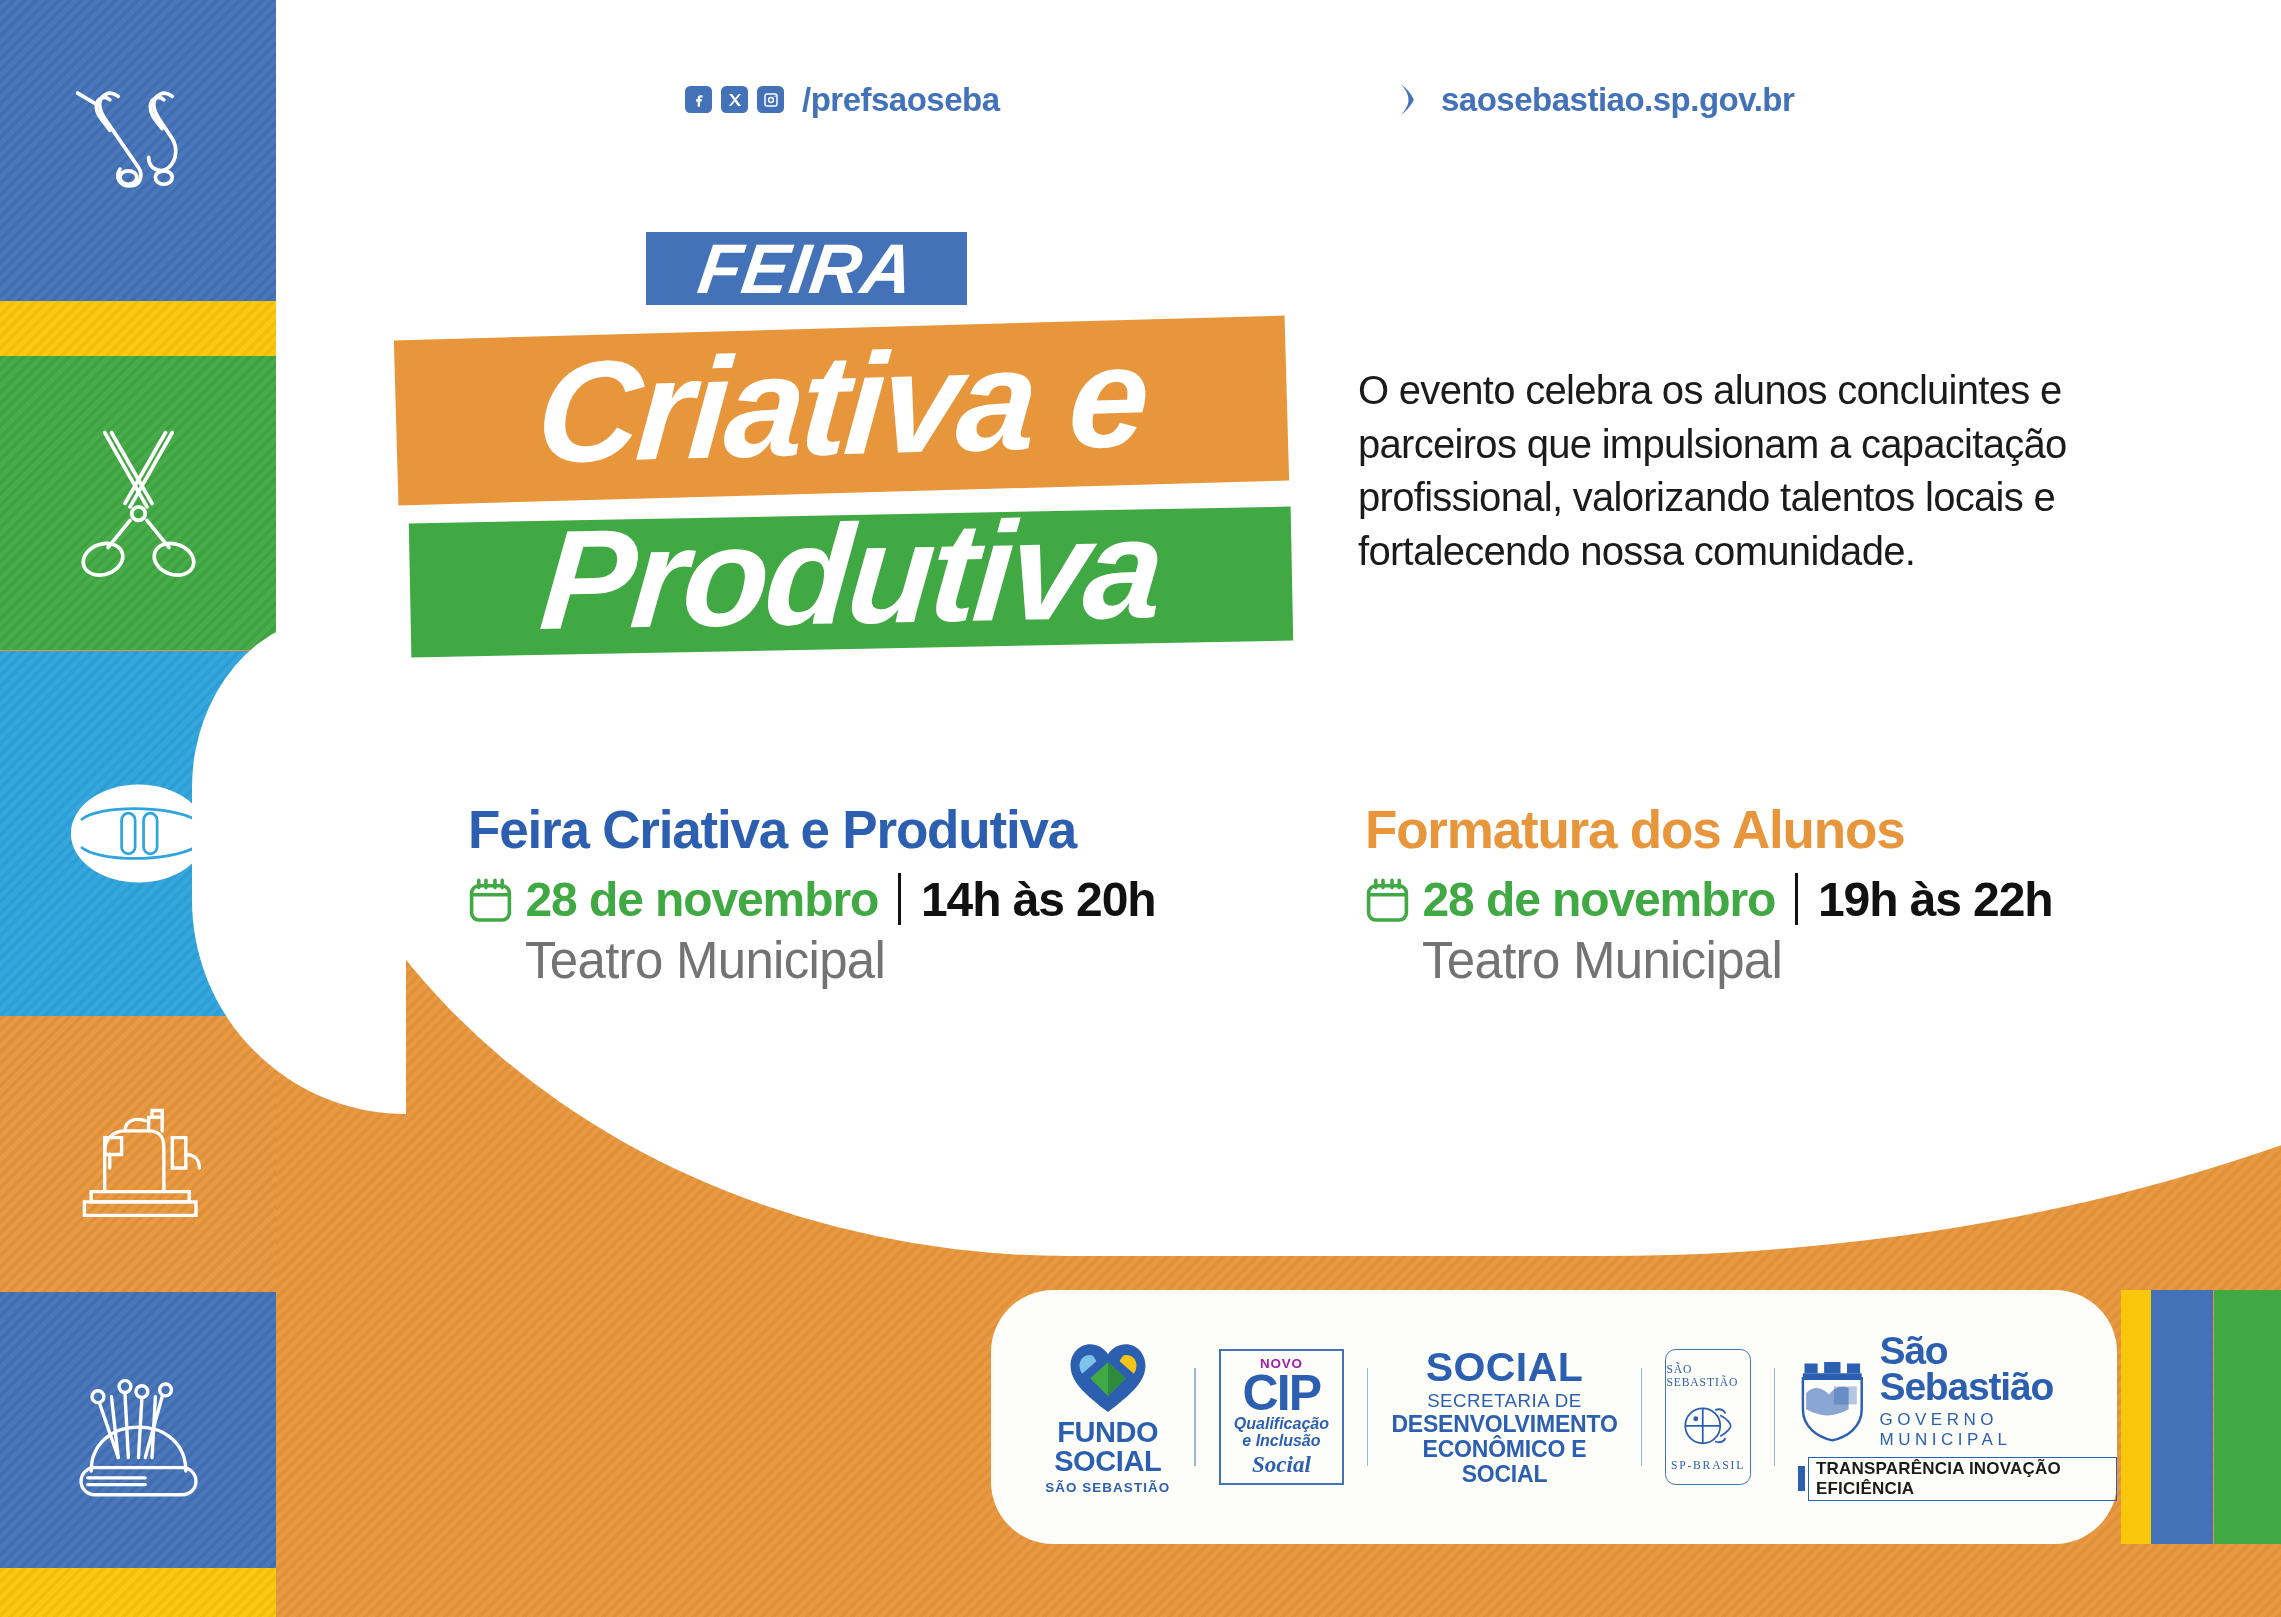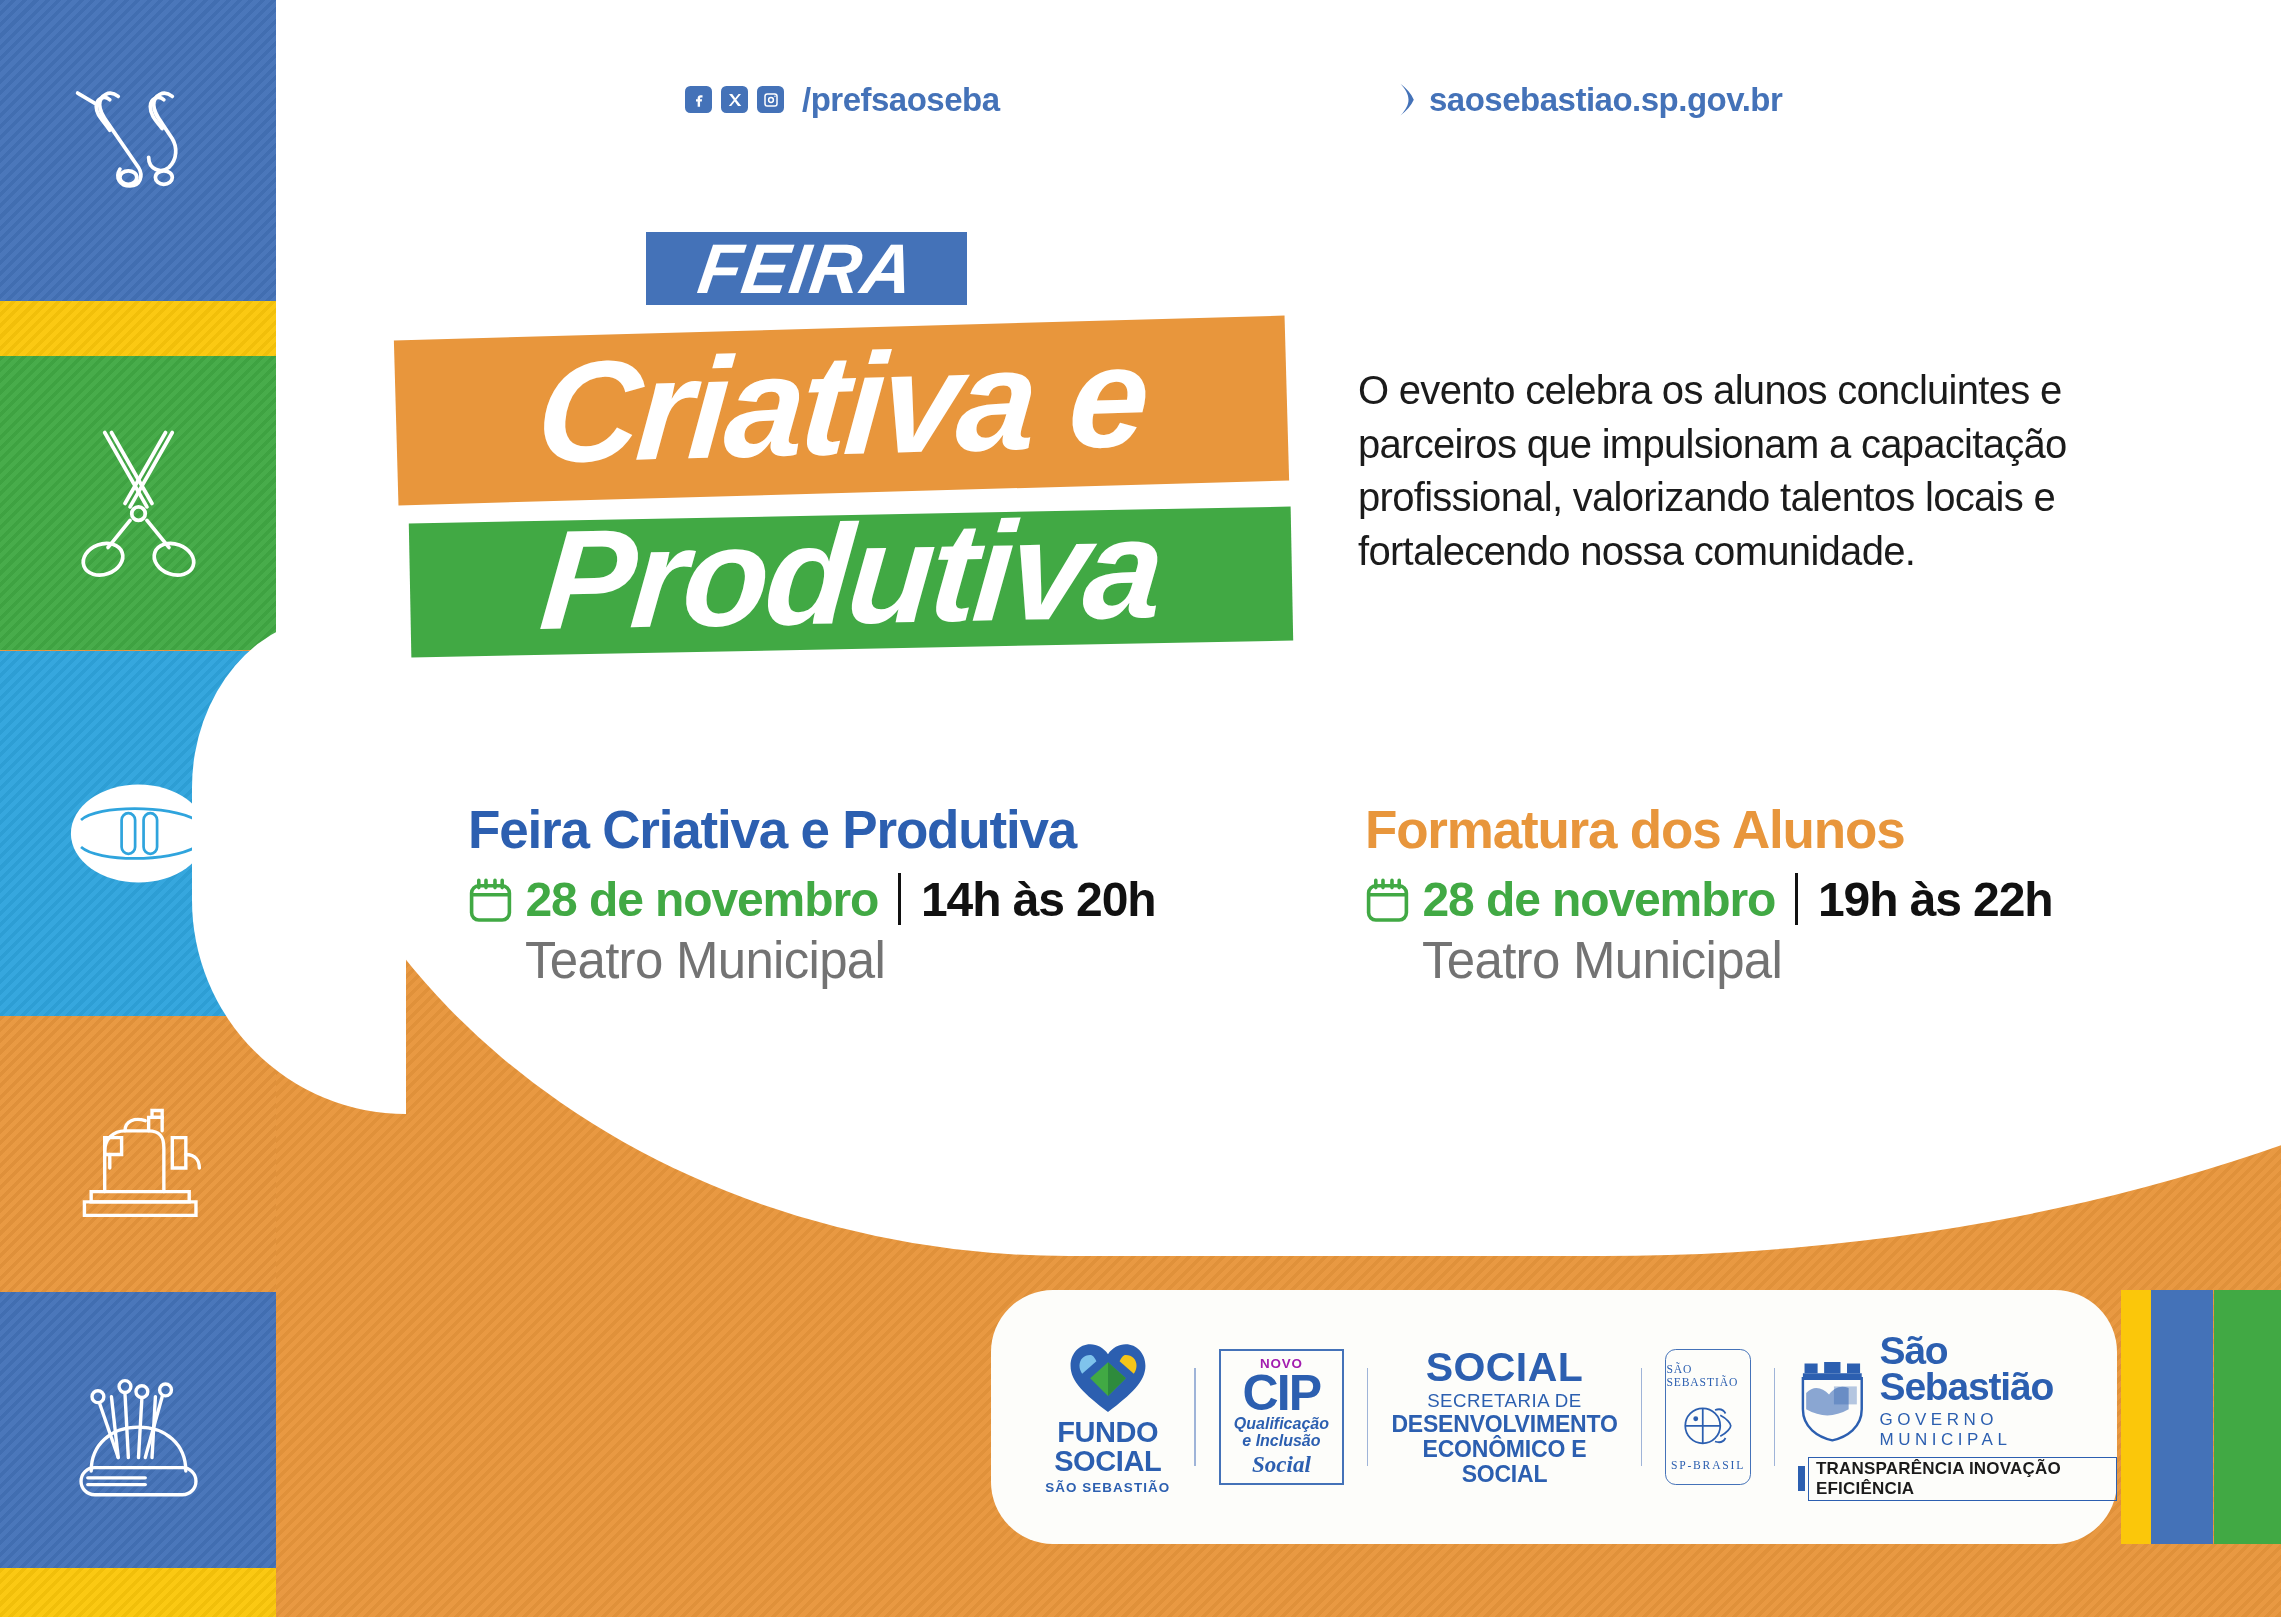--- a/index.html
+++ b/index.html
@@ -48,21 +48,21 @@
     position:absolute;left:192px;top:615px;width:214px;height:499px;
     background:#ffffff;border-radius:160px 0 0 232px / 187px 0 0 232px;
   }
 
   
   .hdr{position:absolute;top:86px;left:321px;width:1782px;height:53px;}
   .hdr-social{position:absolute;left:364px;top:0;display:flex;align-items:center;gap:9px;}
   .sq{width:27px;height:27px;border-radius:5.3px;background:#4472b8;display:flex;align-items:center;justify-content:center;}
   .sq svg{width:18px;height:18px;fill:#fff;}
   .hdr-handle{font-size:33px;font-weight:700;color:#4472b8;letter-spacing:-0.5px;margin-left:9px;line-height:27px;}
-  .hdr-site{position:absolute;left:1076px;top:-5.3px;display:flex;align-items:center;gap:9px;}
+  .hdr-site{position:absolute;left:1076px;top:-5.3px;display:flex;align-items:center;gap:21px;}
   .chev{width:23px;height:36px;}
   .hdr-url{font-size:33px;font-weight:700;color:#4472b8;letter-spacing:-0.5px;}
 
   
   .hero{position:absolute;left:383px;top:223px;width:936px;height:419px;}
   .blk{position:absolute;display:flex;align-items:center;justify-content:center;color:#fff;}
   .blk-feira{
     left:263px;top:9px;width:321px;height:73px;background:#4472b8;
     font-size:70px;font-weight:800;letter-spacing:0.9px;font-style:italic;
     font-family:"Liberation Sans",sans-serif;

